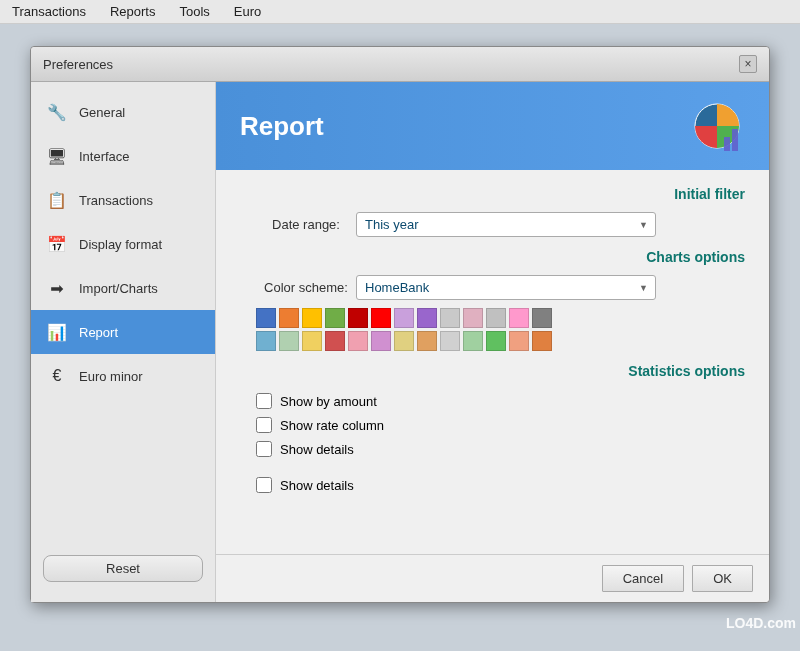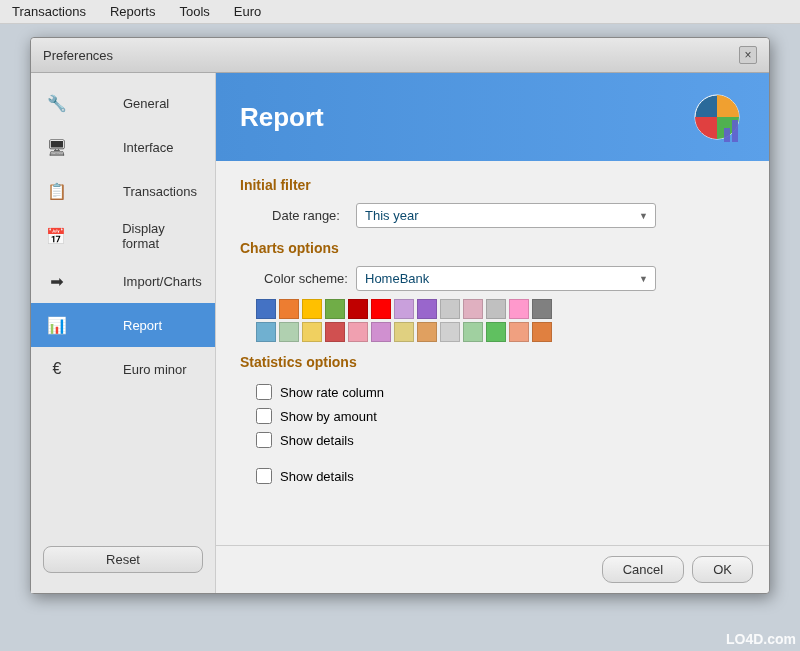--- a/index.html
+++ b/index.html
@@ -38,21 +38,21 @@
       background: #c8d0d8;
     }
 
     
     .dialog-overlay {
       position: absolute;
       top: 0; left: 0; right: 0; bottom: 0;
       display: flex;
       align-items: flex-start;
       justify-content: center;
-      padding-top: 13px;
+      padding-top: 22px;
     }
 
     
     .dialog {
       background: #f0f0f0;
       border: 1px solid #888;
       border-radius: 4px;
       width: 740px;
       box-shadow: 2px 4px 16px rgba(0,0,0,0.4);
     }
@@ -108,21 +108,21 @@
     }
     .sidebar-item.active {
       background: #4a90d9;
       color: white;
     }
     .sidebar-icon {
       width: 28px; height: 28px;
       display: flex; align-items: center; justify-content: center;
       font-size: 16px;
     }
-    .sidebar-label { font-size: 13px; margin-left: 44px; }
+    .sidebar-label { font-size: 13px; }
 
     .sidebar-reset {
       margin-top: auto;
       padding: 12px;
     }
     .reset-btn {
       width: 100%;
       padding: 5px;
       background: linear-gradient(to bottom, #f0f0f0, #ddd);
       border: 1px solid #aaa;
@@ -160,22 +160,23 @@
 
     
     .content-body {
       padding: 16px 24px;
       flex: 1;
     }
 
     .section-title {
       font-weight: bold;
       font-size: 14px;
-      color: #a16207;
+      color: #0f766e;
       margin-bottom: 10px;
+      text-align: right;
     }
 
     .field-row {
       display: flex;
       align-items: center;
       margin-bottom: 8px;
       padding-left: 16px;
     }
     .field-label {
       width: 100px;
@@ -258,33 +259,33 @@
       gap: 8px;
       padding: 10px 16px;
       border-top: 1px solid #ccc;
       background: #f0f0f0;
       border-radius: 0 0 4px 4px;
     }
     .footer-btn {
       padding: 5px 20px;
       font-size: 13px;
       border: 1px solid #aaa;
-      border-radius: 10px;
+      border-radius: 1px;
       cursor: pointer;
       background: linear-gradient(to bottom, #f5f5f5, #e0e0e0);
       color: #333;
     }
     .footer-btn.ok {
       background: linear-gradient(to bottom, #f5f5f5, #e0e0e0);
     }
 
     
     .watermark {
       position: absolute;
-      bottom: 4px;
+      bottom: 20px;
       right: 4px;
       color: white;
       font-size: 14px;
       font-weight: bold;
       opacity: 0.9;
     }
   </style>
 </head>
 <body>
 
@@ -419,26 +420,26 @@
                 <div class="color-swatch" style="background:#60c060"></div>
                 <div class="color-swatch" style="background:#f0a080"></div>
                 <div class="color-swatch" style="background:#e08040"></div>
               </div>
             </div>
 
             <div class="section-divider"></div>
 
             <div class="section-title">Statistics options</div>
             <div class="checkbox-row">
+              <input type="checkbox" id="show-by-amount" style="">
+              <label for="show-by-amount">Show by amount</label>
+            </div>
+            <div class="checkbox-row">
               <input type="checkbox" id="show-rate-column" style="">
               <label for="show-rate-column">Show rate column</label>
-            </div>
-            <div class="checkbox-row">
-              <input type="checkbox" id="show-by-amount" style="">
-              <label for="show-by-amount">Show by amount</label>
             </div>
             <div class="checkbox-row">
               <input type="checkbox" id="show-details-stats" style="">
               <label for="show-details-stats">Show details</label>
             </div>
 
             <div class="section-divider"></div>
 
             <div class="checkbox-row">
               <input type="checkbox" id="show-details-budget" style="">

